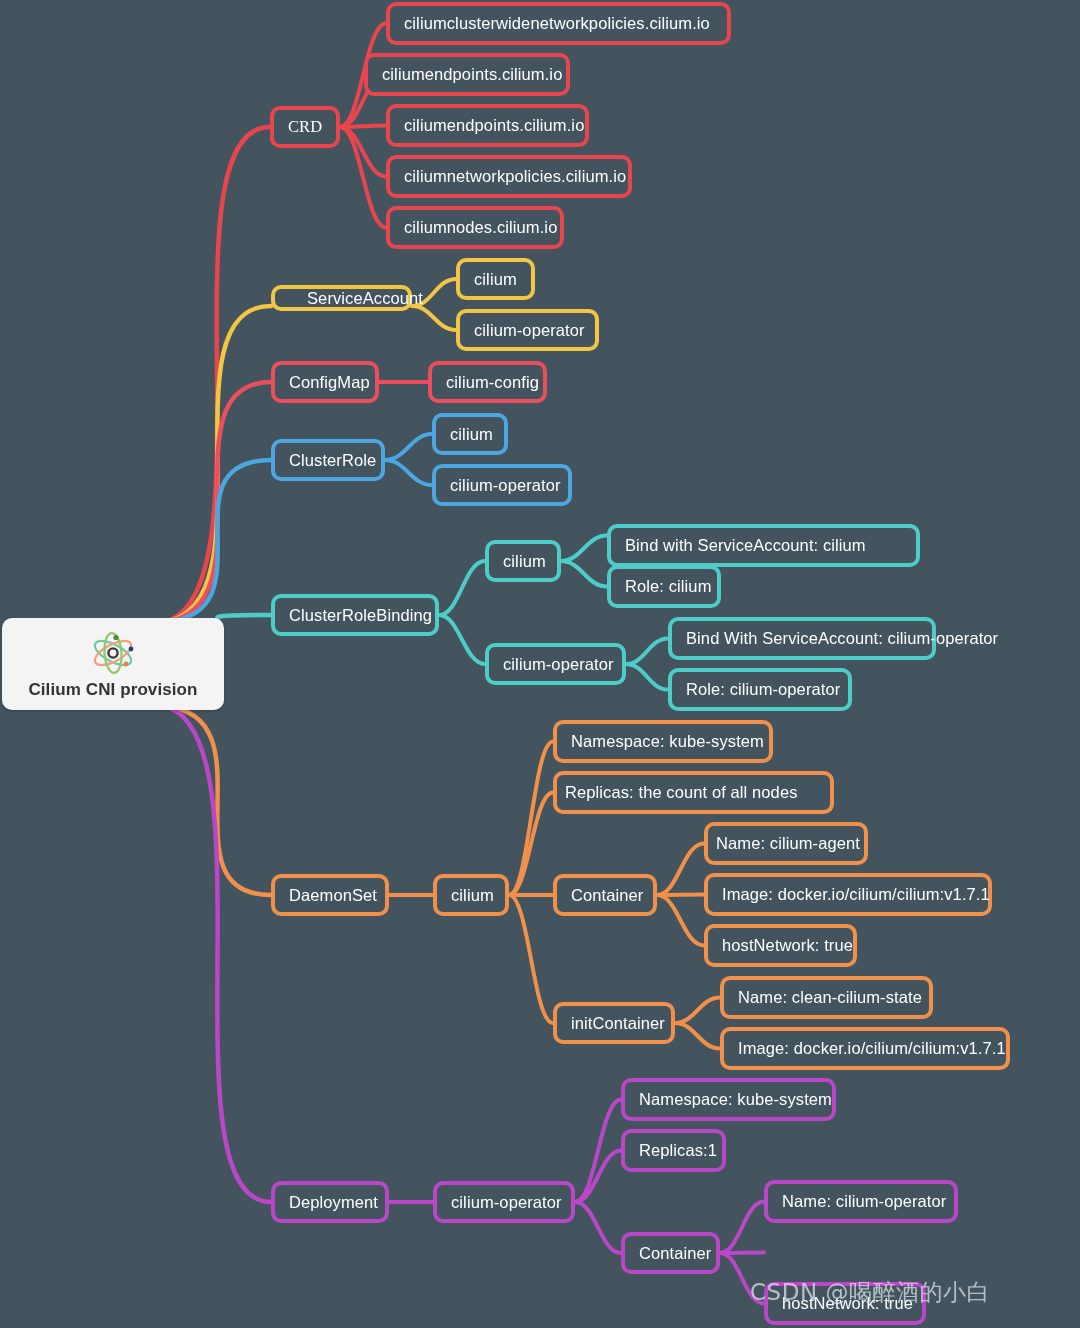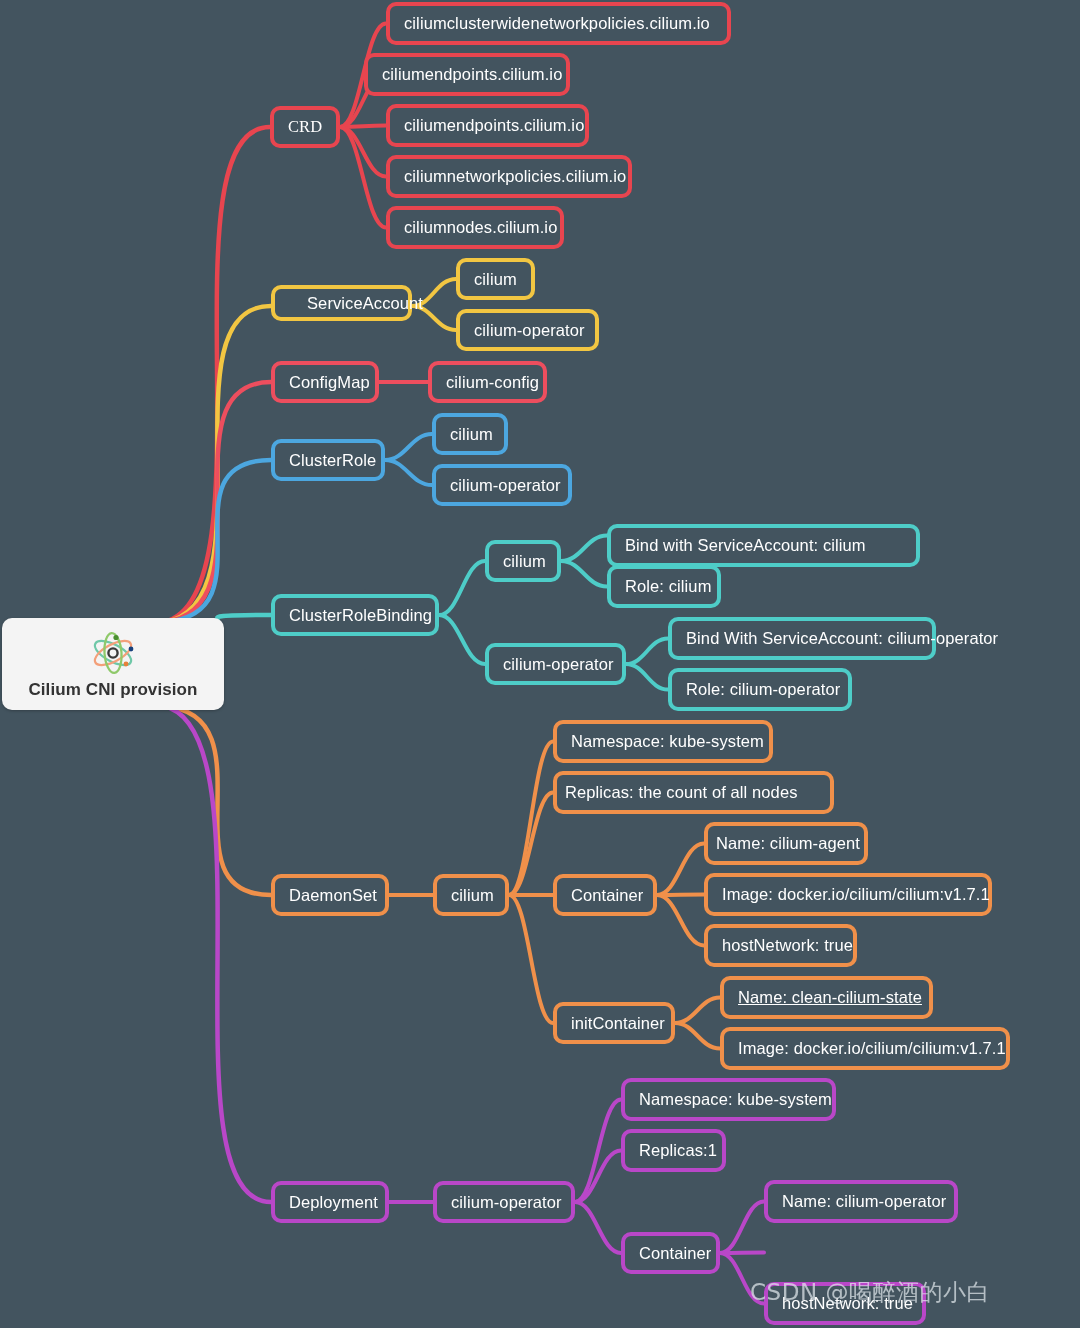--- a/index.html
+++ b/index.html
@@ -146,21 +146,21 @@
     </div>
     <div class="node" style="left: 386px; top: 104px; width: 203px; height: 43px; border-color: rgb(232, 69, 79);">
       <span>ciliumendpoints.cilium.io</span>
     </div>
     <div class="node" style="left: 386px; top: 155px; width: 246px; height: 43px; border-color: rgb(232, 69, 79);">
       <span>ciliumnetworkpolicies.cilium.io</span>
     </div>
     <div class="node" style="left: 386px; top: 206px; width: 178px; height: 43px; border-color: rgb(232, 69, 79);">
       <span>ciliumnodes.cilium.io</span>
     </div>
-    <div class="node" style="left: 271px; top: 285px; width: 141px; height: 36px; border-color: rgb(242, 198, 66); padding-left: 32px;">
+    <div class="node" style="left: 271px; top: 285px; width: 141px; height: 26px; border-color: rgb(242, 198, 66); padding-left: 32px;">
       <span>ServiceAccount</span>
     </div>
     <div class="node" style="left: 456px; top: 258px; width: 79px; height: 42px; border-color: rgb(242, 198, 66);">
       <span>cilium</span>
     </div>
     <div class="node" style="left: 456px; top: 309px; width: 143px; height: 42px; border-color: rgb(242, 198, 66);">
       <span>cilium-operator</span>
     </div>
     <div class="node" style="left: 271px; top: 361px; width: 108px; height: 42px; border-color: rgb(237, 78, 94);">
       <span>ConfigMap</span>
@@ -218,21 +218,21 @@
     </div>
     <div class="node" style="left: 704px; top: 873px; width: 288px; height: 43px; border-color: rgb(240, 144, 74);">
       <span>Image: docker.io/cilium/cilium:v1.7.1</span>
     </div>
     <div class="node" style="left: 704px; top: 924px; width: 153px; height: 43px; border-color: rgb(240, 144, 74);">
       <span>hostNetwork: true</span>
     </div>
     <div class="node" style="left: 553px; top: 1002px; width: 122px; height: 42px; border-color: rgb(240, 144, 74);">
       <span>initContainer</span>
     </div>
-    <div class="node" style="left: 720px; top: 976px; width: 213px; height: 43px; border-color: rgb(240, 144, 74); text-decoration: underline;">
+    <div class="node" style="left: 720px; top: 976px; width: 213px; height: 43px; border-color: rgb(240, 144, 74);">
       <span>Name: clean-cilium-state</span>
     </div>
     <div class="node" style="left: 720px; top: 1027px; width: 290px; height: 43px; border-color: rgb(240, 144, 74);">
       <span>Image: docker.io/cilium/cilium:v1.7.1</span>
     </div>
     <div class="node" style="left: 271px; top: 1181px; width: 118px; height: 42px; border-color: rgb(185, 71, 200);">
       <span>Deployment</span>
     </div>
     <div class="node" style="left: 433px; top: 1181px; width: 142px; height: 42px; border-color: rgb(185, 71, 200);">
       <span>cilium-operator</span>

